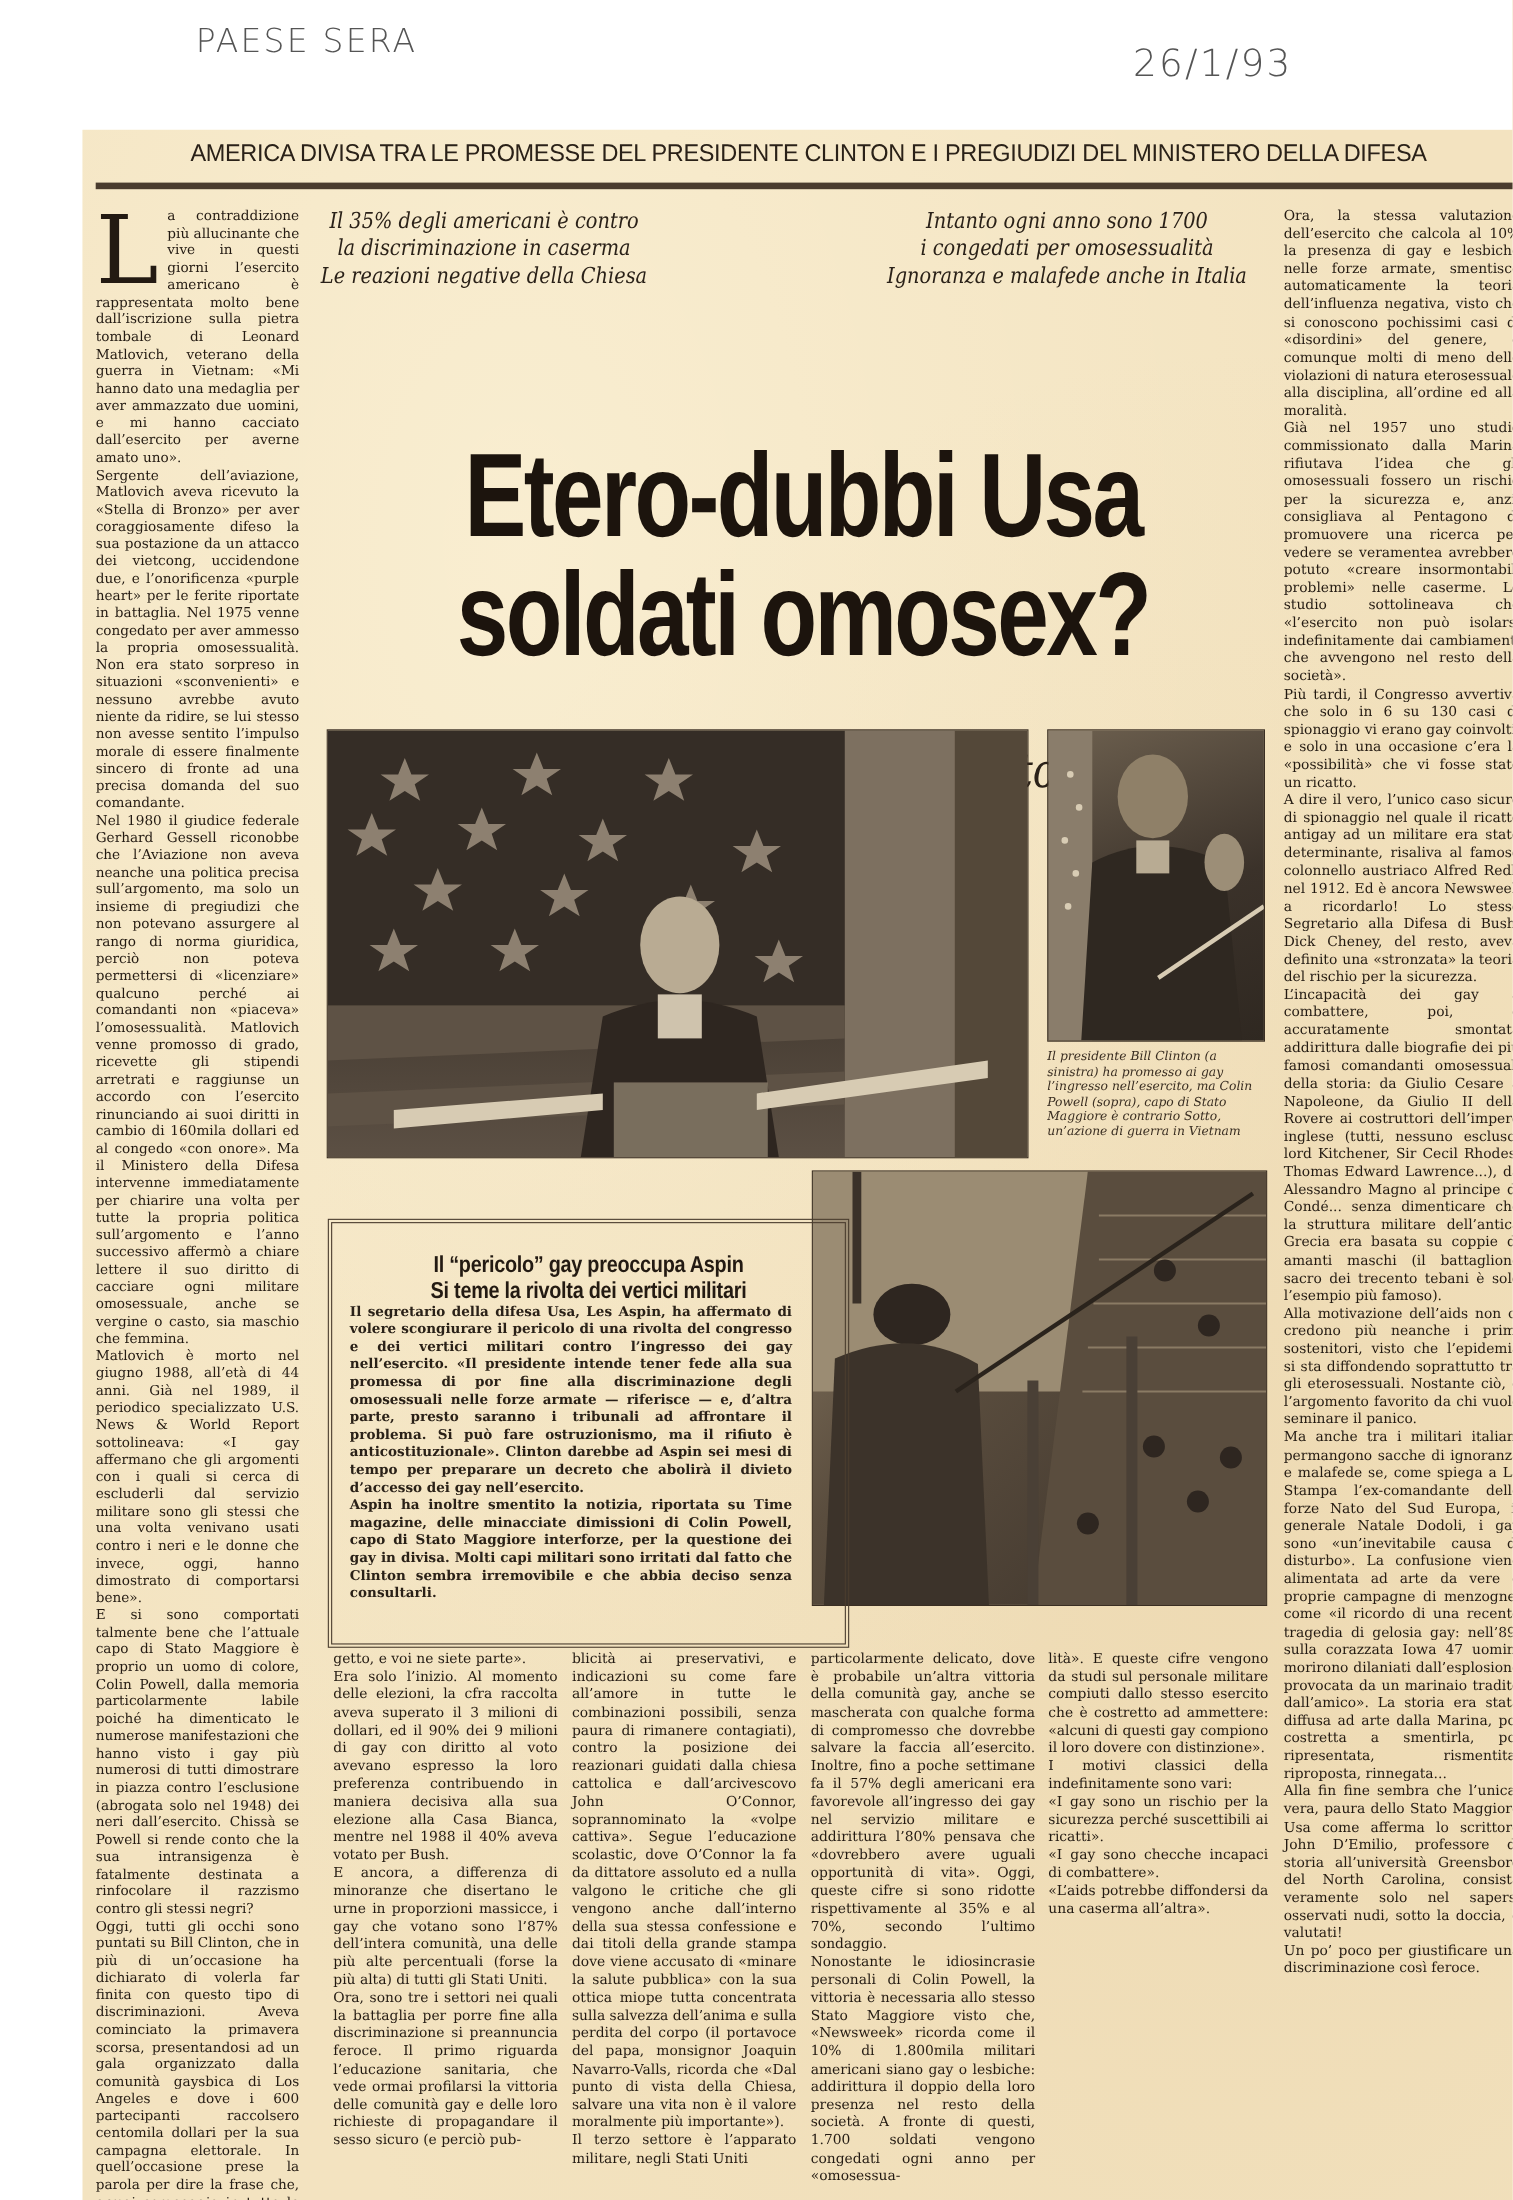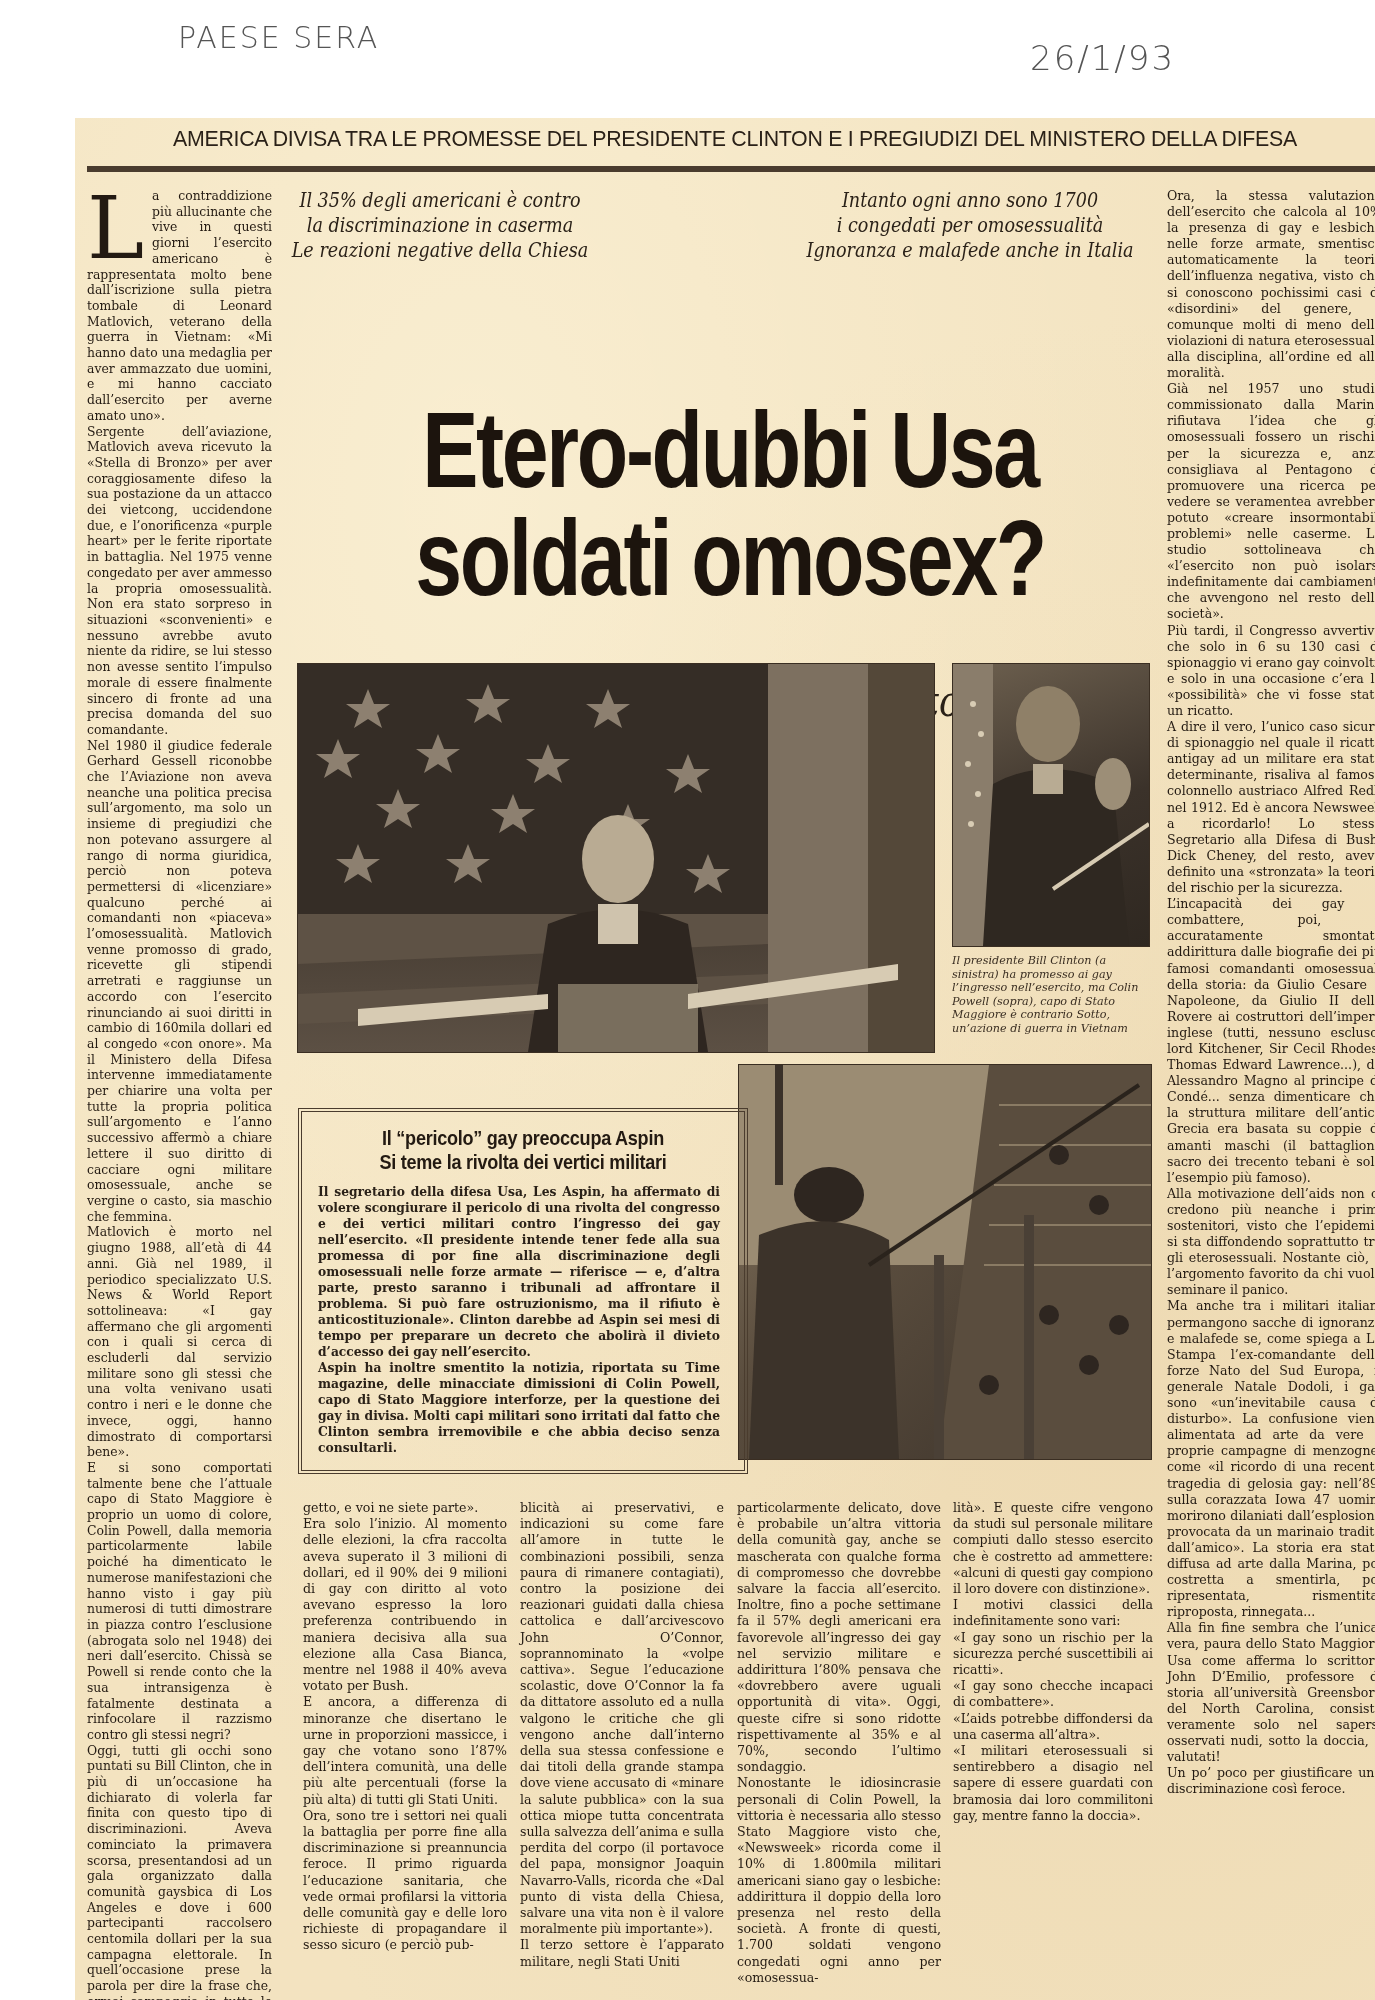--- a/index.html
+++ b/index.html
@@ -18,21 +18,21 @@
   .deck{position:absolute;font-family:"DejaVu Serif",serif;font-style:italic;font-size:20px;line-height:25px;text-align:center;color:#2a2118;transform:scaleX(.88);transform-origin:center top;}
   .headline{position:absolute;left:215px;top:278px;width:880px;text-align:center;font-family:"Liberation Sans",sans-serif;font-weight:900;font-size:108px;line-height:108px;letter-spacing:-3px;color:#1c140d;transform:scaleX(.78);transform-origin:center top;}
   .sub{position:absolute;left:215px;top:558px;width:880px;text-align:center;font-family:"DejaVu Serif",serif;font-style:italic;font-size:43px;color:#2a2118;transform:scaleX(.82);transform-origin:center top;}
   .byline{position:absolute;left:430px;top:624px;width:360px;text-align:center;font-family:"Liberation Sans",sans-serif;font-size:12px;border-bottom:2px solid #4a3c2e;padding-bottom:3px;}
   .byline i{font-style:italic;}
   .photo{position:absolute;border:1px solid #3a2e22;overflow:hidden;}
   .clinton{left:222px;top:545px;width:636px;height:388px;background:linear-gradient(180deg,#4a4036 0%,#3e352c 50%,#5c5044 100%);}
   .powell{left:877px;top:545px;width:196px;height:282px;background:linear-gradient(160deg,#6d604f 0%,#3b322a 55%,#2f2821 100%);}
   .vietnam{left:663px;top:946px;width:412px;height:394px;background:linear-gradient(135deg,#8a7a63 0%,#5a4d3e 40%,#3a3129 100%);}
   .caption{position:absolute;left:877px;top:836px;width:200px;font-style:italic;font-size:11.2px;line-height:13.5px;color:#3a2e22;}
-  .box{position:absolute;left:223px;top:990px;width:434px;height:350px;border:4px double #4a3c2e;padding:4px;}
+  .box{position:absolute;left:223px;top:990px;width:434px;height:350px;border:4px double #4a3c2e;padding:16px;}
   .box-head{text-align:center;font-family:"Liberation Sans",sans-serif;font-weight:900;font-size:21px;line-height:24px;margin-top:10px;transform:scaleX(.86);letter-spacing:-.3px;}
   .box-body{position:absolute;left:16px;top:72px;width:402px;font-weight:bold;font-size:12.3px;line-height:16px;text-align:justify;color:#2a2118;}
   .box-body p{margin:0;}
   svg{display:block;}
 </style>
 </head>
 <body>
 
 <div class="hand" id="src">PAESE SERA</div>
 <div class="hand" id="date">26/1/93</div>
@@ -173,21 +173,20 @@
   <div class="col" style="left:662px;top:1382px;width:204px;">
     <p>particolarmente delicato, dove è probabile un’altra vittoria della comunità gay, anche se mascherata con qualche forma di compromesso che dovrebbe salvare la faccia all’esercito. Inoltre, fino a poche settimane fa il 57% degli americani era favorevole all’ingresso dei gay nel servizio militare e addirittura l’80% pensava che «dovrebbero avere uguali opportunità di vita». Oggi, queste cifre si sono ridotte rispettivamente al 35% e al 70%, secondo l’ultimo sondaggio.</p>
     <p>Nonostante le idiosincrasie personali di Colin Powell, la vittoria è necessaria allo stesso Stato Maggiore visto che, «Newsweek» ricorda come il 10% di 1.800mila militari americani siano gay o lesbiche: addirittura il doppio della loro presenza nel resto della società. A fronte di questi, 1.700 soldati vengono congedati ogni anno per «omosessua-</p>
   </div>
   <div class="col" style="left:878px;top:1382px;width:200px;">
     <p>lità». E queste cifre vengono da studi sul personale militare compiuti dallo stesso esercito che è costretto ad ammettere: «alcuni di questi gay compiono il loro dovere con distinzione».</p>
     <p>I motivi classici della indefinitamente sono vari:</p>
     <p>«I gay sono un rischio per la sicurezza perché suscettibili ai ricatti».</p>
     <p>«I gay sono checche incapaci di combattere».</p>
     <p>«L’aids potrebbe diffondersi da una caserma all’altra».</p>
-    <p>«I militari eterosessuali si sentirebbero a disagio nel sapere di essere guardati con bramosia dai loro commilitoni gay, mentre fanno la doccia».</p>
   </div>
 
   <div class="col" style="left:1092px;top:70px;width:215px;font-size:12.6px;line-height:16.1px;">
     <p>Ora, la stessa valutazione dell’esercito che calcola al 10% la presenza di gay e lesbiche nelle forze armate, smentisce automaticamente la teoria dell’influenza negativa, visto che si conoscono pochissimi casi di «disordini» del genere, e comunque molti di meno delle violazioni di natura eterosessuale alla disciplina, all’ordine ed alla moralità.</p>
     <p>Già nel 1957 uno studio commissionato dalla Marina rifiutava l’idea che gli omosessuali fossero un rischio per la sicurezza e, anzi, consigliava al Pentagono di promuovere una ricerca per vedere se veramentea avrebbero potuto «creare insormontabili problemi» nelle caserme. Lo studio sottolineava che «l’esercito non può isolarsi indefinitamente dai cambiamenti che avvengono nel resto della società».</p>
     <p>Più tardi, il Congresso avvertiva che solo in 6 su 130 casi di spionaggio vi erano gay coinvolti, e solo in una occasione c’era la «possibilità» che vi fosse stato un ricatto.</p>
     <p>A dire il vero, l’unico caso sicuro di spionaggio nel quale il ricatto antigay ad un militare era stato determinante, risaliva al famoso colonnello austriaco Alfred Redl, nel 1912. Ed è ancora Newsweek a ricordarlo! Lo stesso Segretario alla Difesa di Bush, Dick Cheney, del resto, aveva definito una «stronzata» la teoria del rischio per la sicurezza.</p>
     <p>L’incapacità dei gay a combattere, poi, è accuratamente smontata addirittura dalle biografie dei più famosi comandanti omosessuali della storia: da Giulio Cesare a Napoleone, da Giulio II della Rovere ai costruttori dell’impero inglese (tutti, nessuno escluso: lord Kitchener, Sir Cecil Rhodes, Thomas Edward Lawrence...), da Alessandro Magno al principe di Condé... senza dimenticare che la struttura militare dell’antica Grecia era basata su coppie di amanti maschi (il battaglione sacro dei trecento tebani è solo l’esempio più famoso).</p>
     <p>Alla motivazione dell’aids non ci credono più neanche i primi sostenitori, visto che l’epidemia si sta diffondendo soprattutto tra gli eterosessuali. Nostante ciò, è l’argomento favorito da chi vuole seminare il panico.</p>
     <p>Ma anche tra i militari italiani permangono sacche di ignoranza e malafede se, come spiega a La Stampa l’ex-comandante delle forze Nato del Sud Europa, il generale Natale Dodoli, i gay sono «un’inevitabile causa di disturbo». La confusione viene alimentata ad arte da vere e proprie campagne di menzogne, come «il ricordo di una recente tragedia di gelosia gay: nell’89, sulla corazzata Iowa 47 uomini morirono dilaniati dall’esplosione provocata da un marinaio tradito dall’amico». La storia era stata diffusa ad arte dalla Marina, poi costretta a smentirla, poi ripresentata, rismentita, riproposta, rinnegata...</p>

